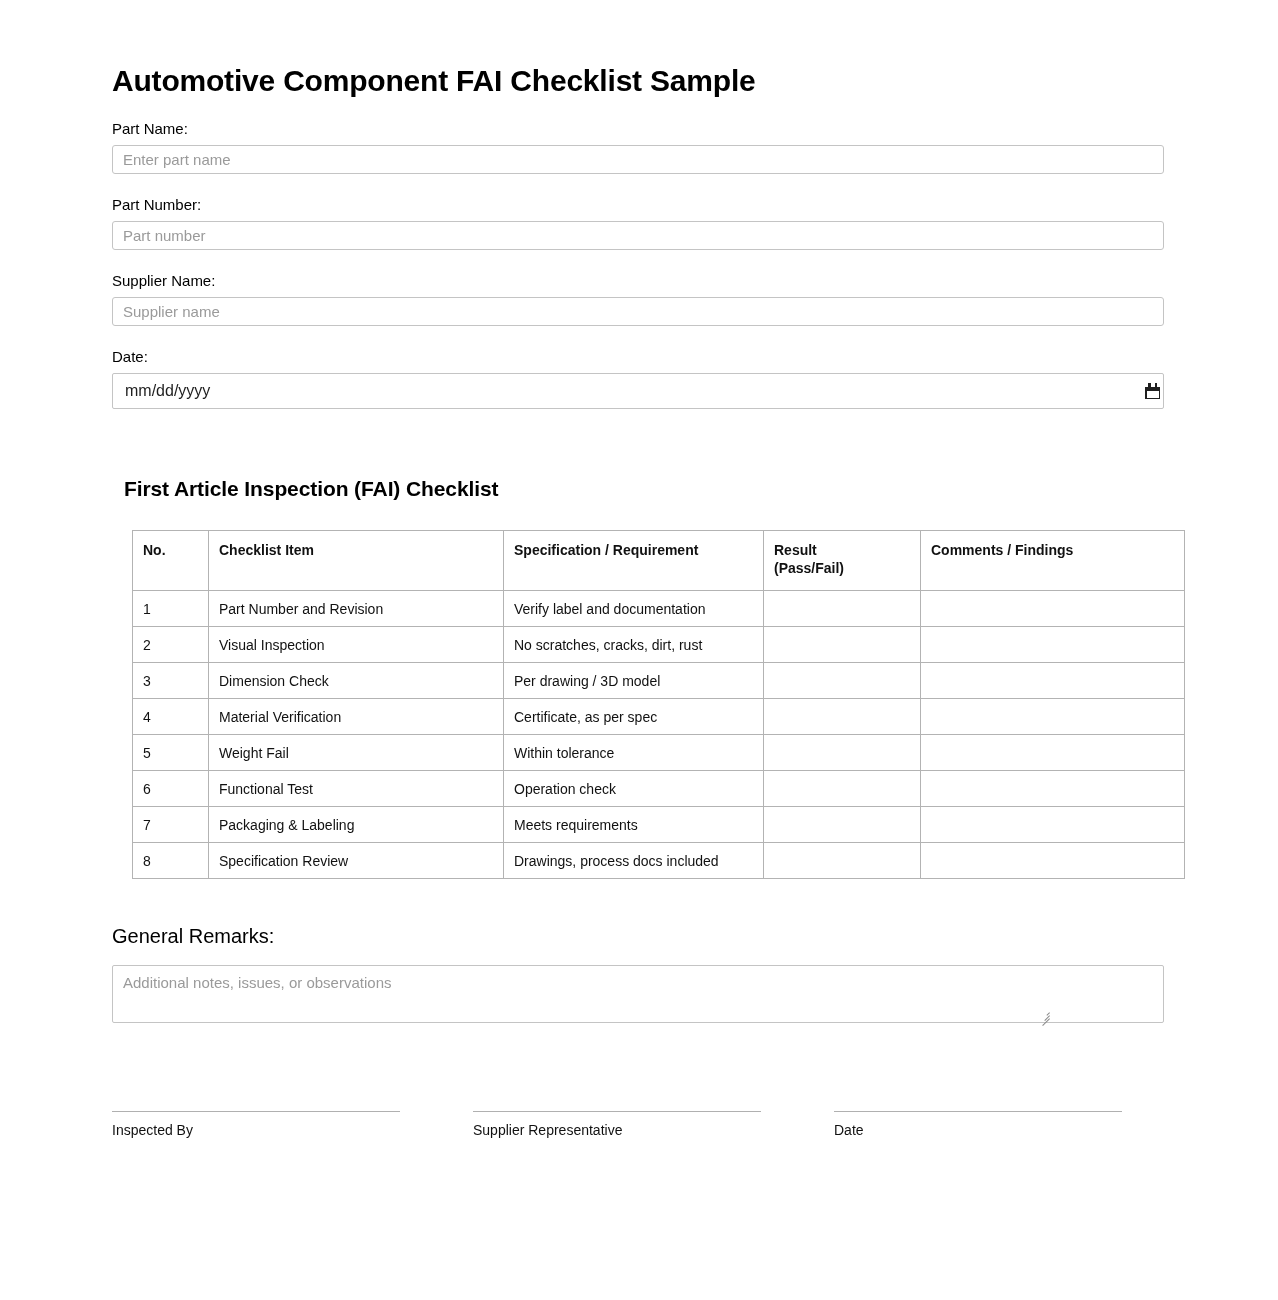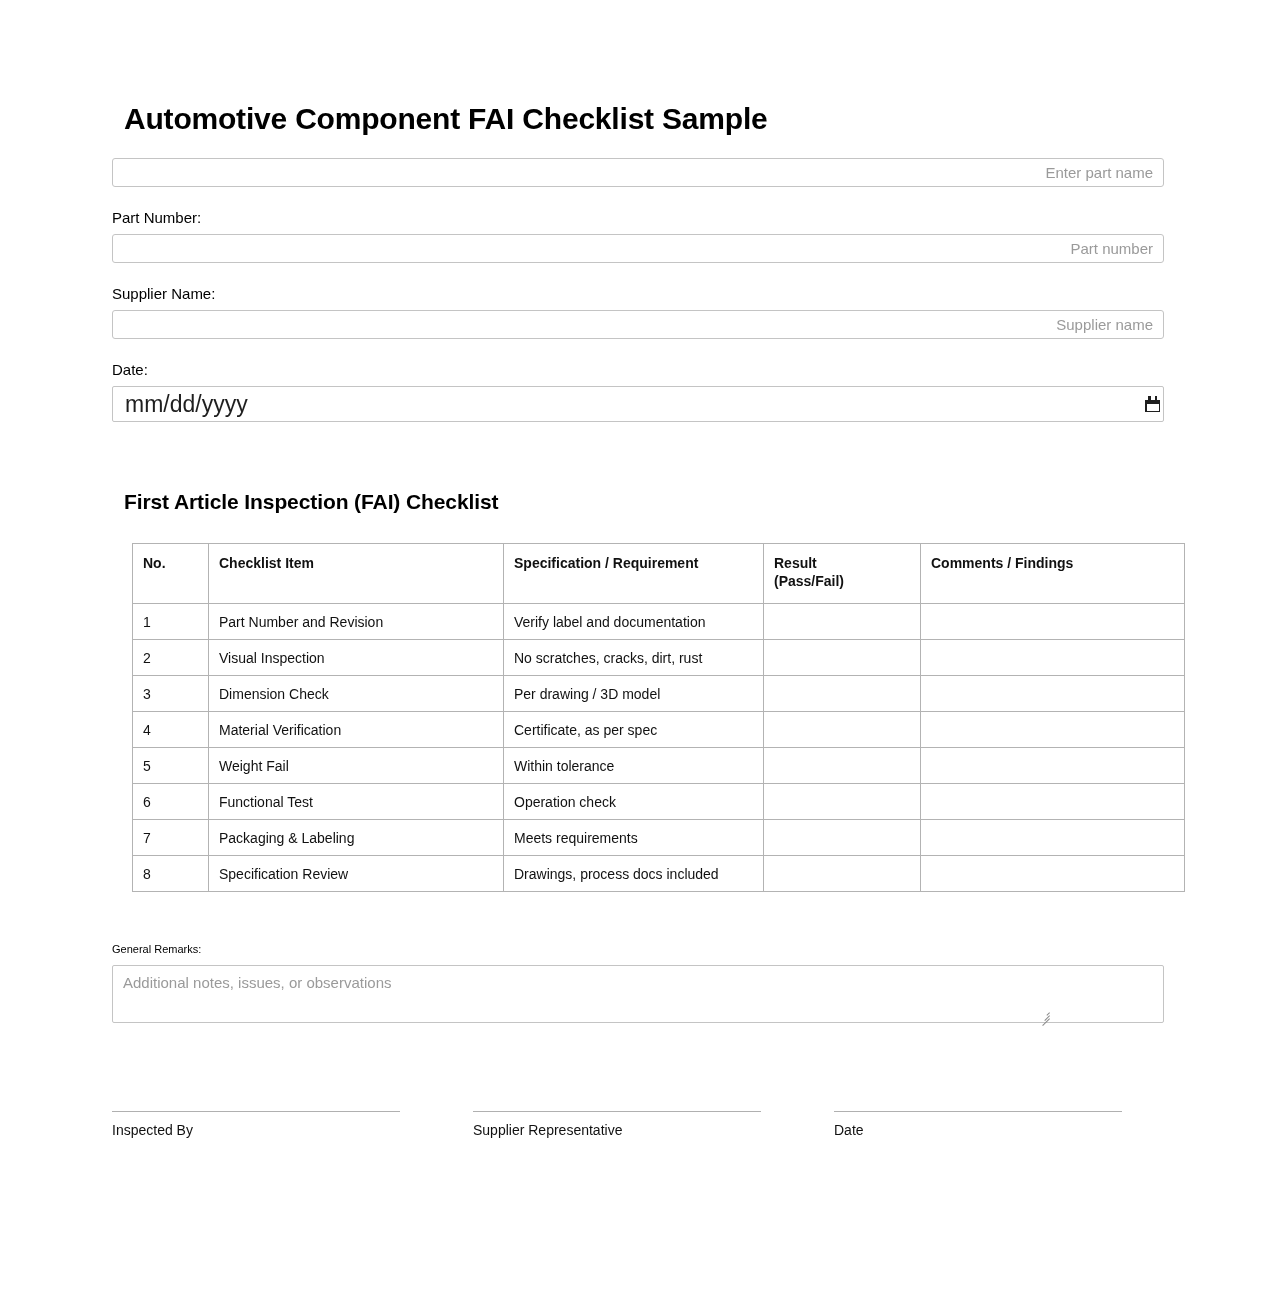--- a/index.html
+++ b/index.html
@@ -26,22 +26,22 @@
     left: 112px;
     top: 0;
     width: 1052px;
   }
 
   
   .doc-title {
     font-size: 30px;
     font-weight: bold;
     letter-spacing: -0.2px;
-    margin: 12px;
-    padding-top: 90px;
+    margin: 0;
+    padding-top: 64px;
     line-height: 34px;
     color: #000;
   }
 
   
   .field-group {
     margin-top: 22px;
   }
   .field-label {
     font-size: 15px;
@@ -56,21 +56,20 @@
     height: 29px;
     padding: 2px 10px 3px 10px;
     font-family: "Liberation Sans", sans-serif;
     font-size: 15px;
     line-height: 22px;
     color: #1b1b1b;
     background: #ffffff;
     border: 1px solid #c4c4c4;
     border-radius: 3px;
     outline: none;
-    text-align: right;
   }
   .text-input::placeholder {
     color: #9a9a9a;
     opacity: 1;
   }
 
   
   .date-wrap {
     position: relative;
     width: 1052px;
@@ -78,21 +77,21 @@
   }
   .date-input {
     display: flex;
     align-items: center;
     width: 1052px;
     height: 36px;
     padding: 0 3px 0 12px;
     border: 1px solid #c4c4c4;
     border-radius: 2px;
     background: #ffffff;
-    font-size: 23px;
+    font-size: 16px;
     color: #1f1f1f;
     cursor: text;
   }
   .date-value { flex: 1 1 auto; }
   .cal-icon {
     width: 15px;
     height: 16px;
     position: relative;
     flex: 0 0 auto;
     cursor: pointer;
@@ -163,24 +162,24 @@
   }
   .col-no    { width: 76px; }
   .col-item  { width: 295px; }
   .col-spec  { width: 260px; }
   .col-res   { width: 157px; }
   .col-comm  { width: 264px; }
 
   
   .remarks-group { margin-top: 48px; }
   .remarks-label {
-    font-size: 11px;
+    font-size: 20px;
     line-height: 18px;
     display: block;
-    margin-bottom: 7px;
+    margin-bottom: 20px;
   }
   .textarea-wrap {
     position: relative;
     width: 940px;
     height: 58px;
   }
   .remarks-area {
     display: block;
     width: 1052px;
     height: 58px;
@@ -244,20 +243,21 @@
 </style>
 </head>
 <body>
 
 <div class="page">
   <div class="content">
 
     <h1 class="doc-title">Automotive Component FAI Checklist Sample</h1>
 
     <div class="field-group">
+      <label class="field-label">Part Name:</label>
       <input class="text-input" type="text" placeholder="Enter part name" style="">
     </div>
 
     <div class="field-group">
       <label class="field-label">Part Number:</label>
       <input class="text-input" type="text" placeholder="Part number" style="">
     </div>
 
     <div class="field-group">
       <label class="field-label">Supplier Name:</label>

